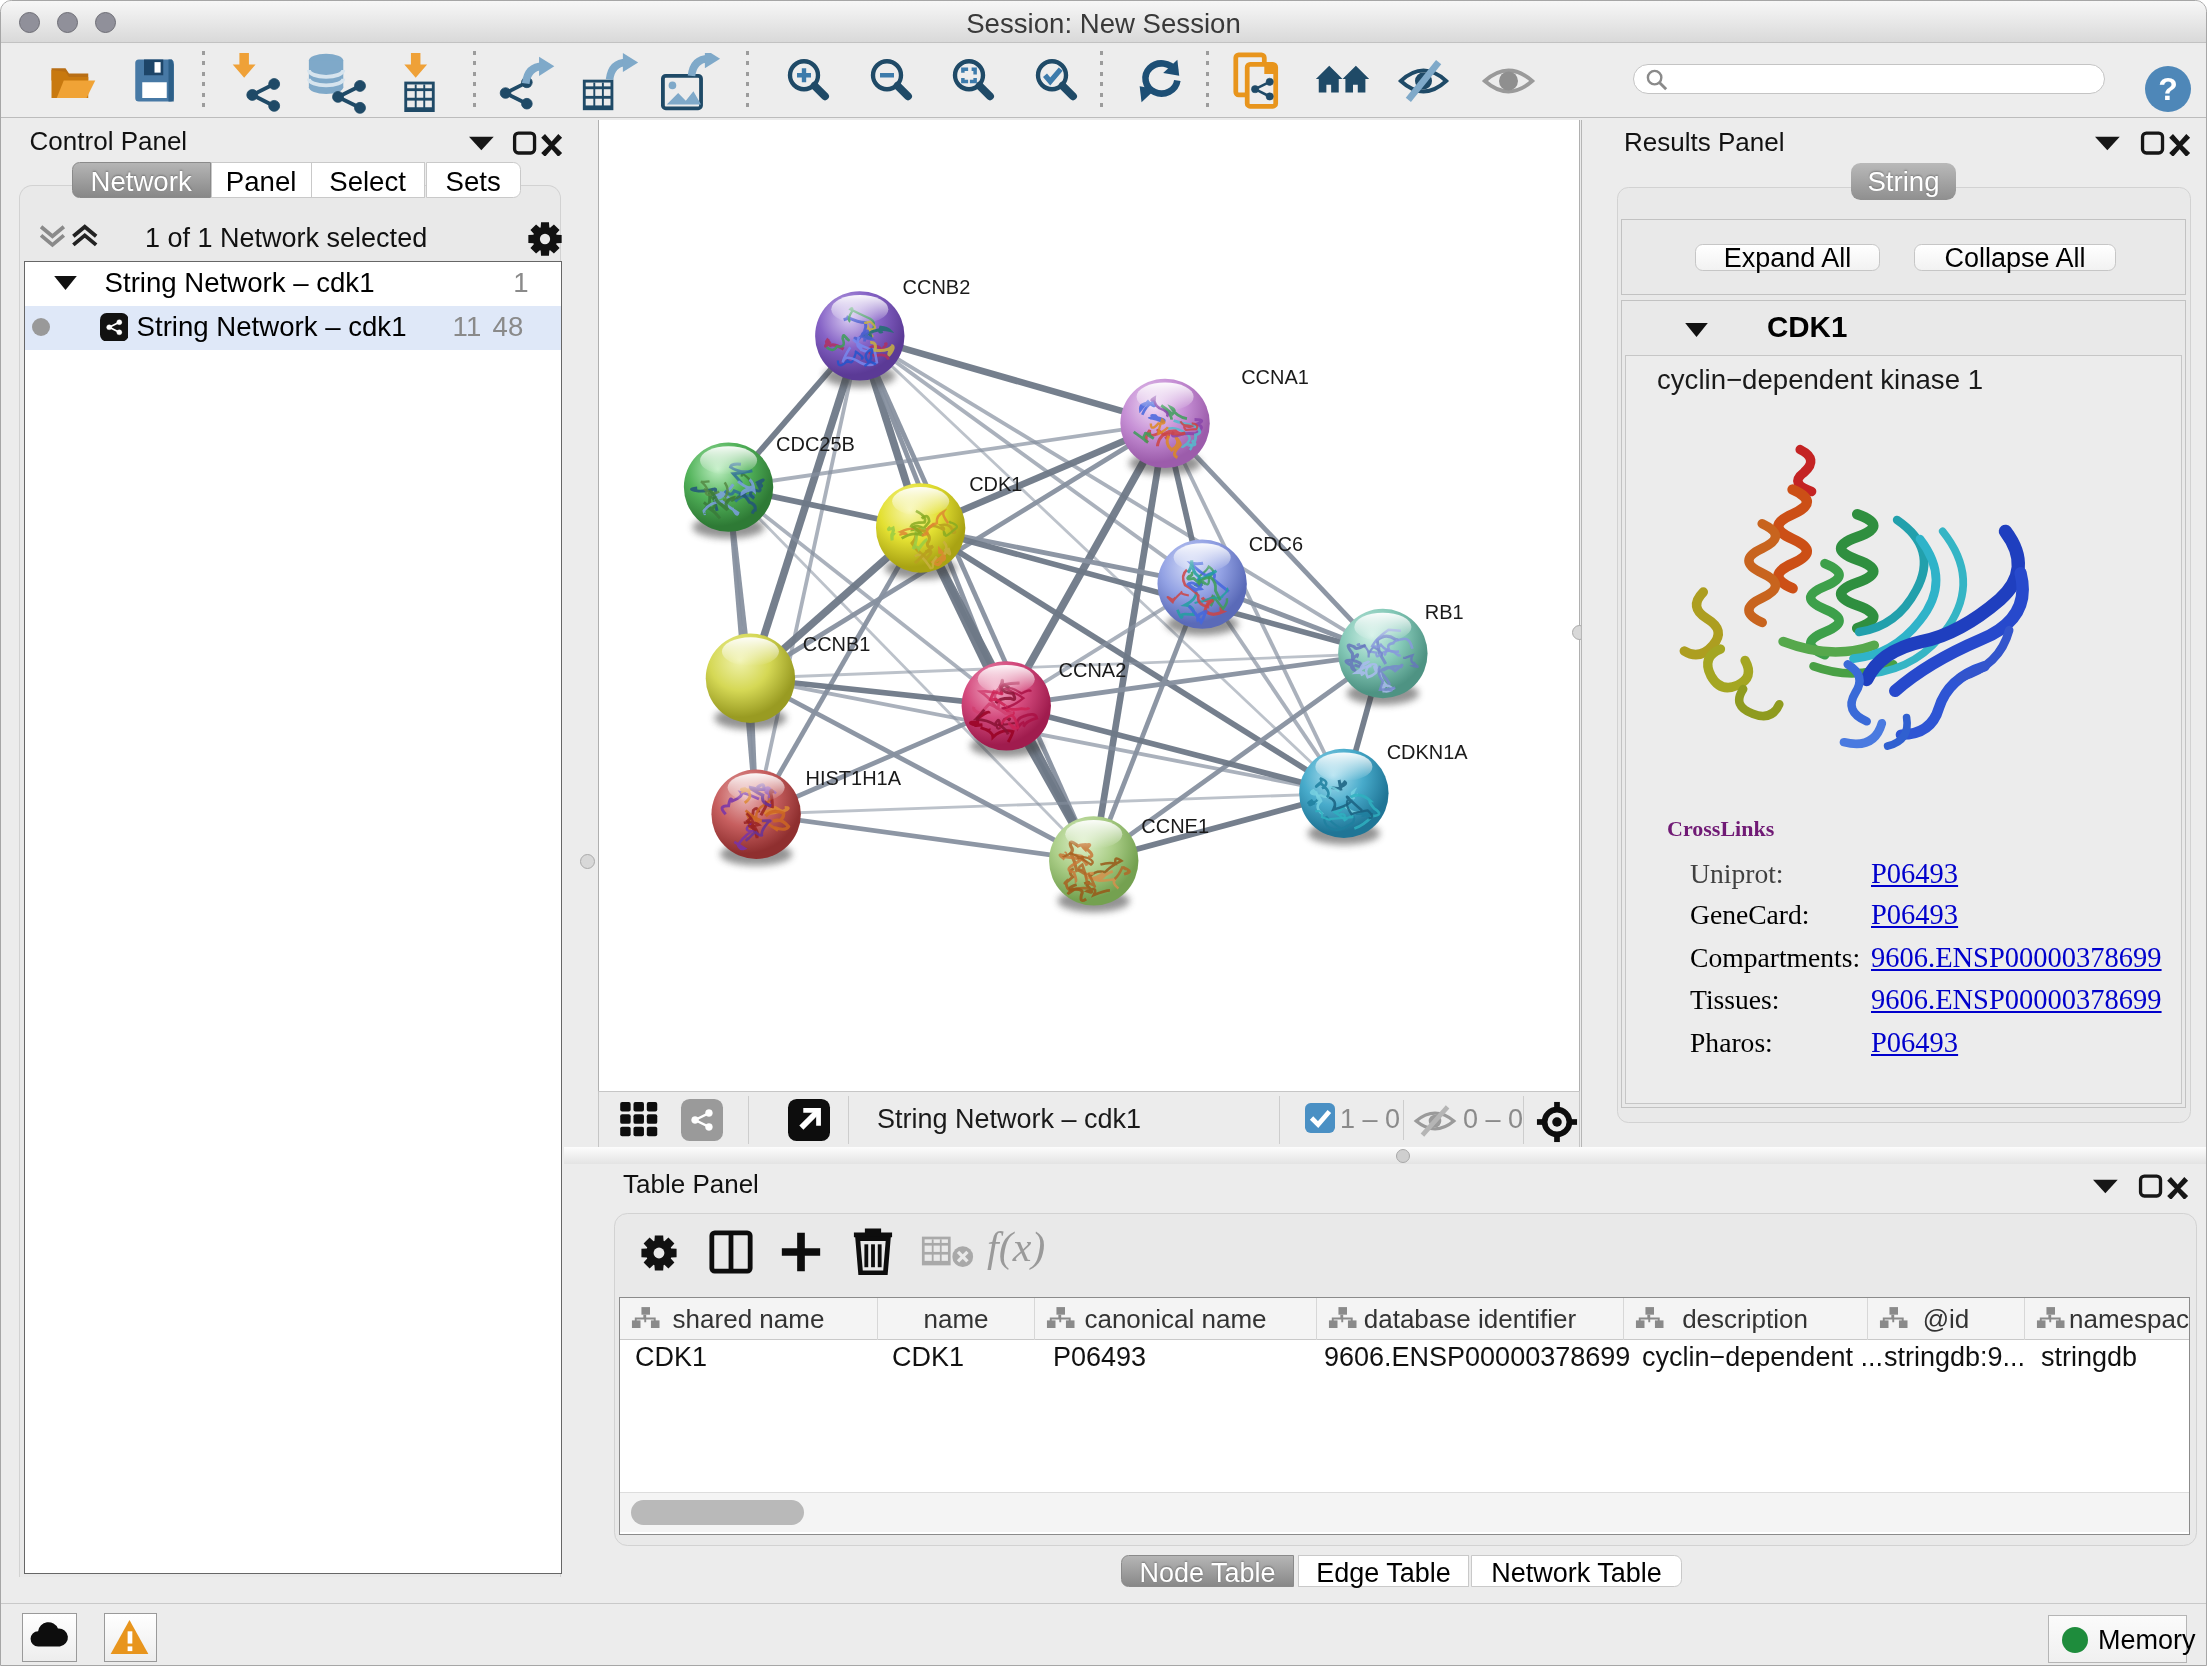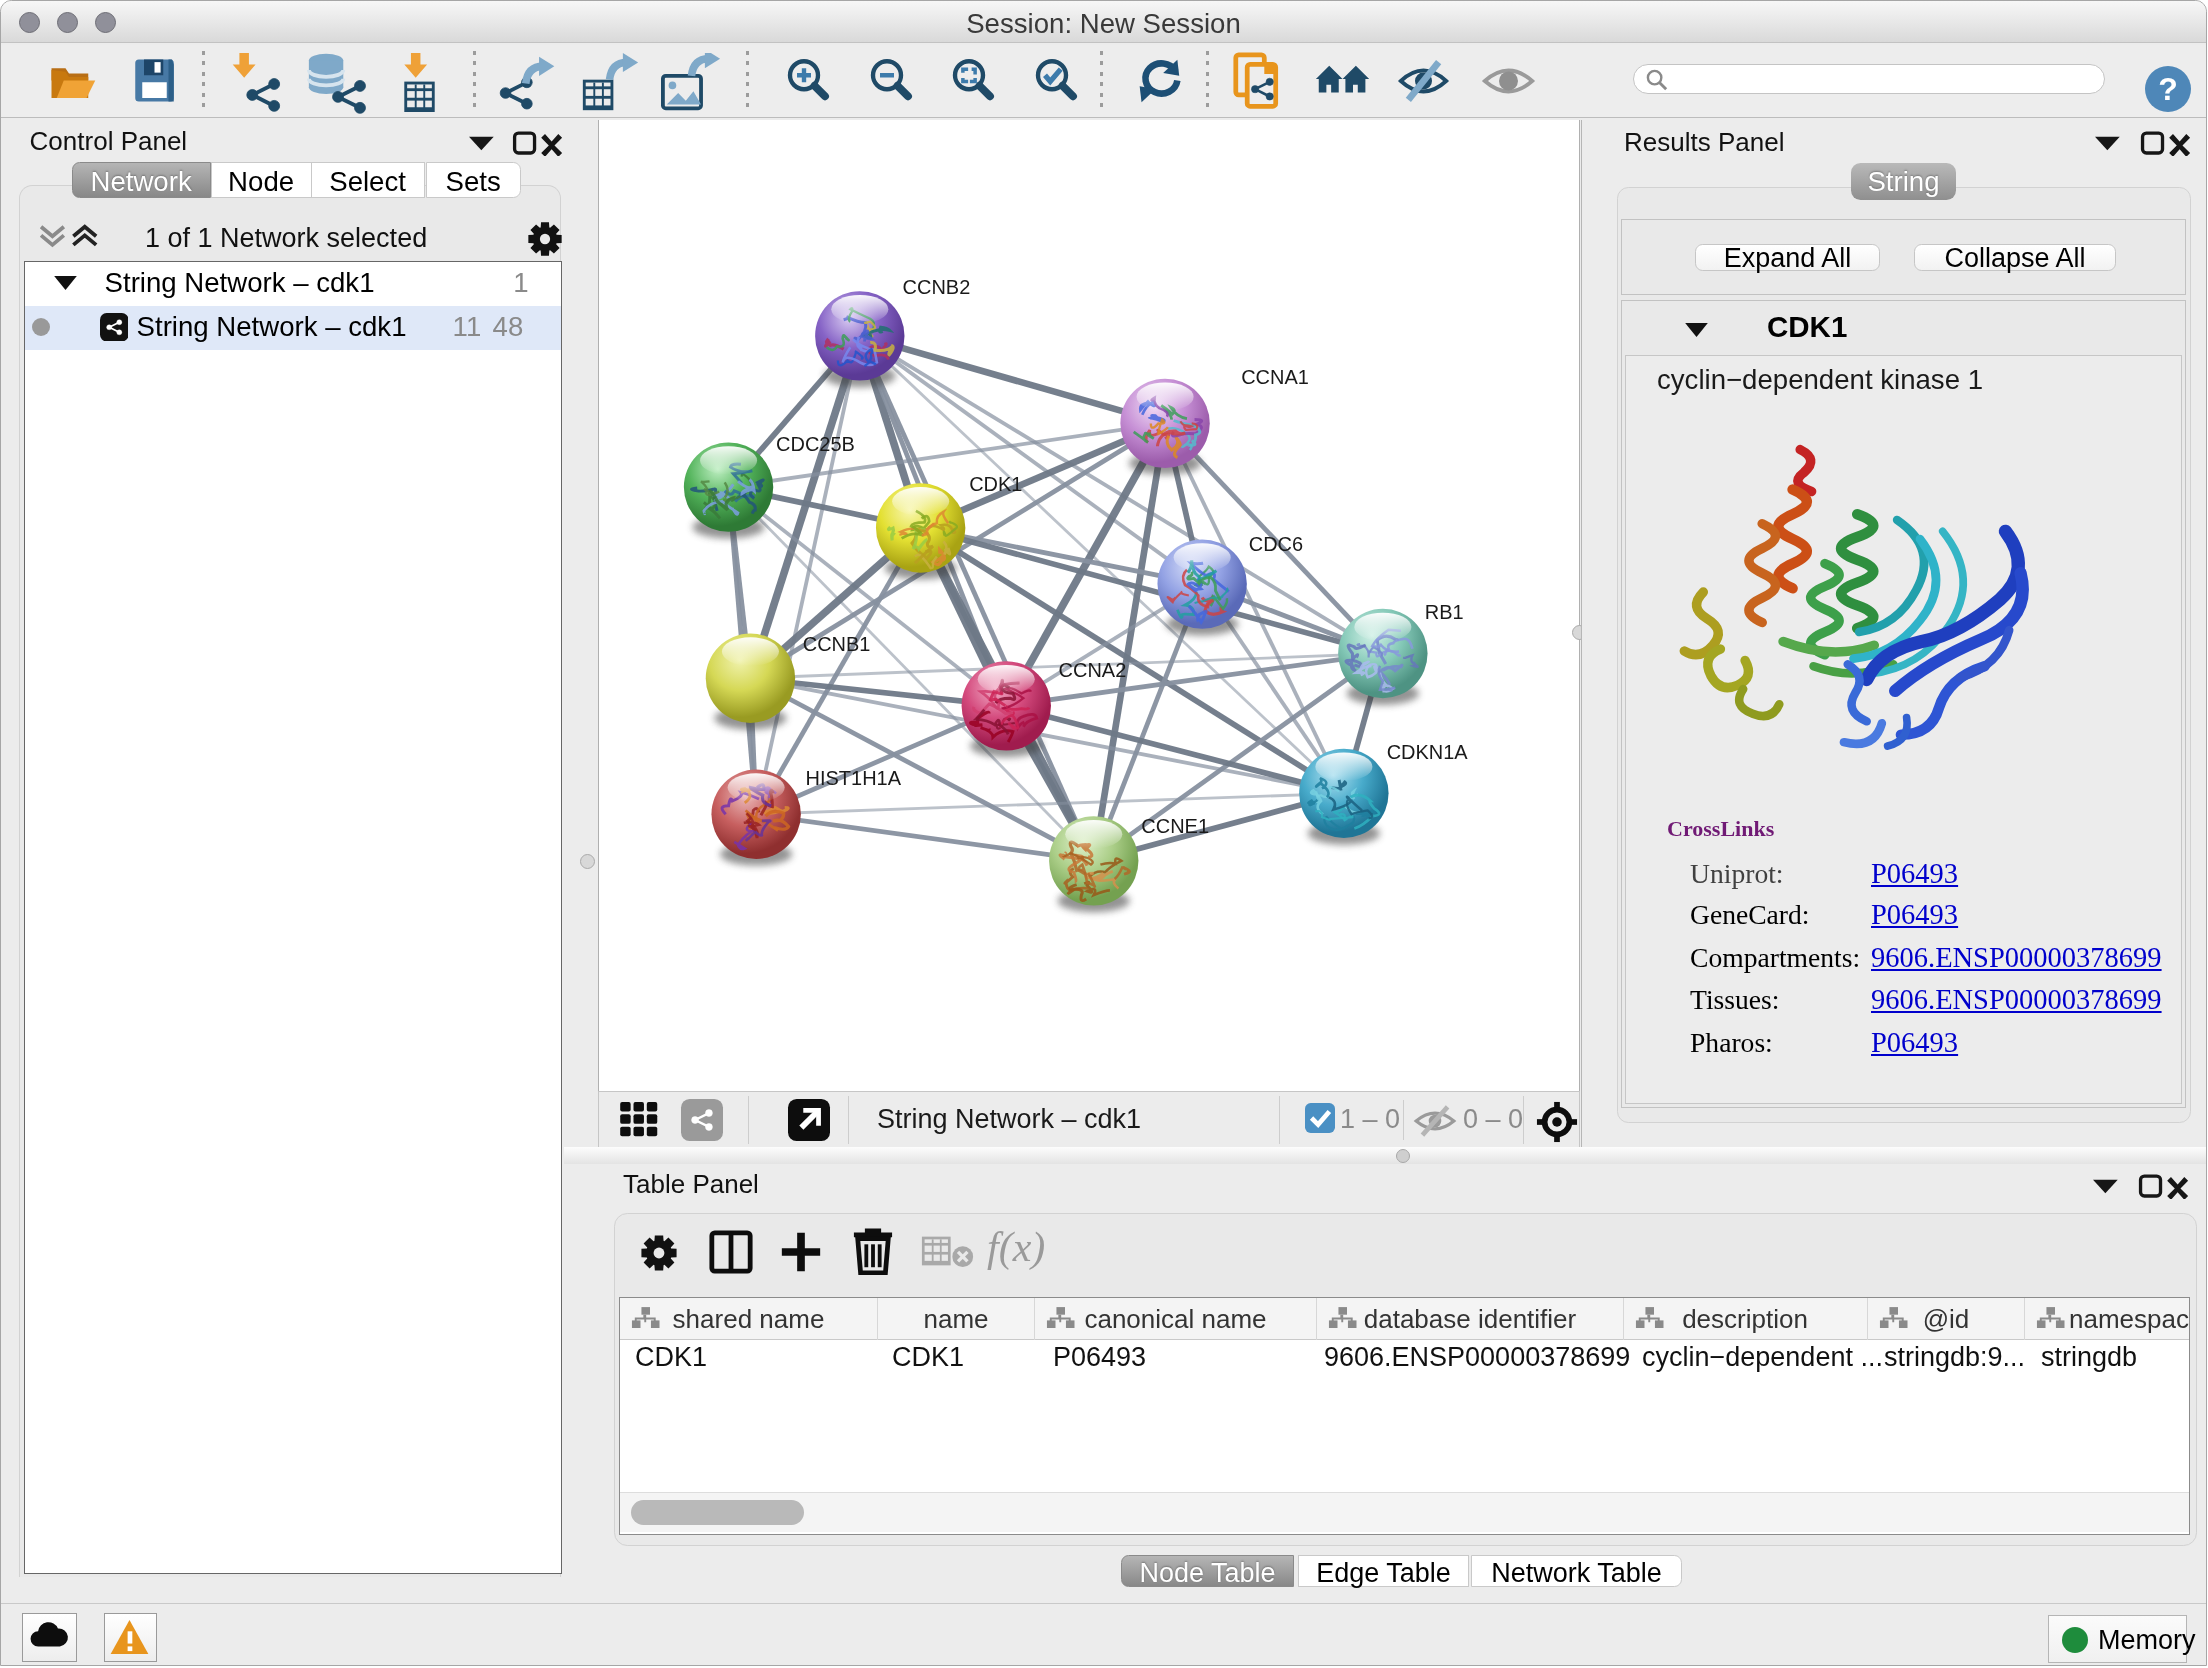--- a/index.html
+++ b/index.html
@@ -180,21 +180,21 @@
     </div>
     <div class="abs" style="left:7.6px;top:119px;width:555px;height:1461px;background:#ececec;">
       <div class="panel-title abs" style="left:21px;top:5.7px;">Control Panel</div>
       <svg class="abs" style="left:460px;top:11.4px" width="95" height="25" viewBox="0 0 100 26">
         <path d="M0 6 l26 0 -13 14 z" fill="#161616"></path>
         <rect x="48" y="2" width="21" height="21" rx="4" fill="none" stroke="#161616" stroke-width="3.5"></rect>
         <path d="M80 3 l7 8 7 -8 4 4 -8 8 8 8 -4 4 -7 -8 -7 8 -4 -4 8 -8 -8 -8 z" fill="#161616"></path>
       </svg>
       <div class="cont" style="left:10.5px;top:65px;width:542px;height:1392px;border-radius:13.3px 13.3px 0 0;border-bottom:none;"></div>
       <div class="tab tabsel" style="left:63px;top:42px;width:139px;height:36px;line-height:38px;border-radius:7.6px 0 0 7.6px;">Network</div>
-      <div class="tab" style="left:202px;top:42px;width:101px;height:36px;line-height:38px;">Node</div>
+      <div class="tab" style="left:202px;top:42px;width:101px;height:36px;line-height:38px;">Panel</div>
       <div class="tab" style="left:302px;top:42px;width:114px;height:36px;line-height:38px;">Select</div>
       <div class="tab" style="left:417px;top:42px;width:95px;height:36px;line-height:38px;border-radius:0 7.6px 7.6px 0;">Sets</div>
       <svg class="abs" style="left:28.5px;top:103px" width="67" height="28.5" viewBox="0 0 70 30">
         <g fill="none" stroke="#8a8a8a" stroke-width="4">
           <path d="M4 4 l12 10 12 -10"></path>
           <path d="M4 13 l12 10 12 -10"></path>
         </g>
         <g fill="none" stroke="#222" stroke-width="4">
           <path d="M38 14 l12 -10 12 10"></path>
           <path d="M38 23 l12 -10 12 10"></path>

